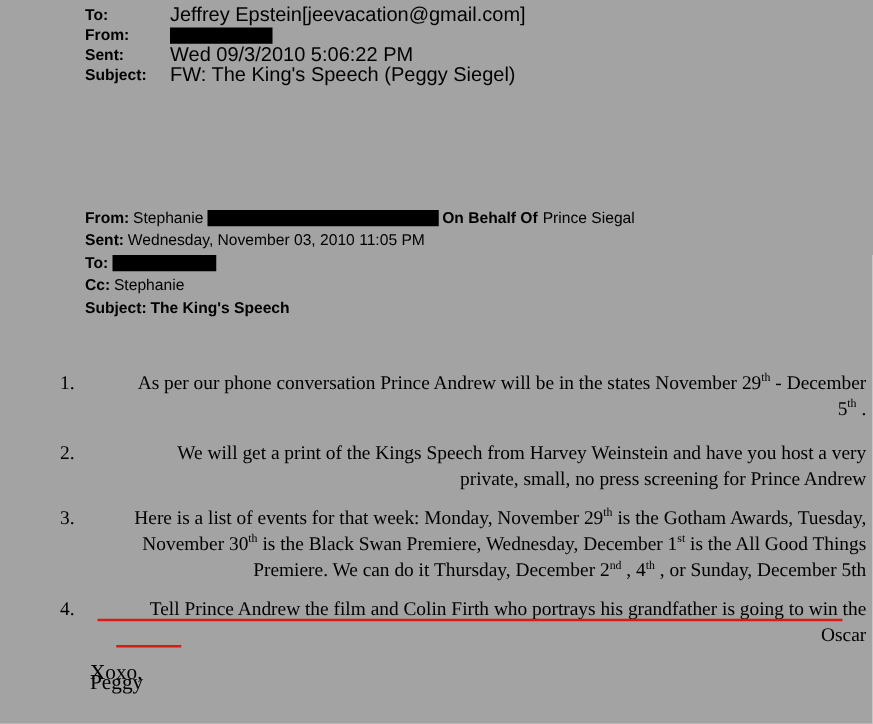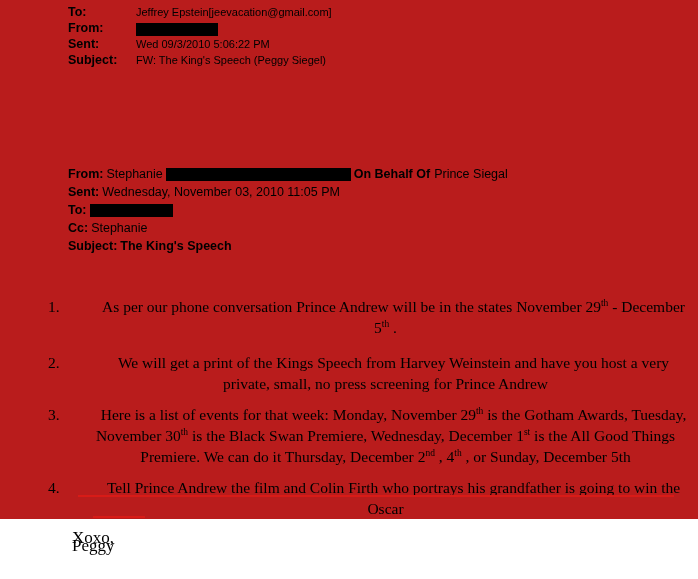--- a/index.html
+++ b/index.html
@@ -12,22 +12,22 @@
     height: 579px;
     position: relative;
     font-family: "Liberation Sans", sans-serif;
     color: #000000;
     overflow: hidden;
   }
 
   .page {
     position: relative;
     width: 698px;
-    height: 519px;
-    background: #b91c1c;
+    height: 579px;
+    background: #a3a3a3;
   }
 
   
   .outer-header {
     position: absolute;
     left: 68px;
     top: 5px;
     width: 600px;
   }
   .hdr-row {
@@ -39,21 +39,21 @@
   .hdr-label {
     font-family: "Liberation Sans", sans-serif;
     font-size: 12.5px;
     font-weight: bold;
     width: 68px;
     flex: 0 0 68px;
     color: #000;
   }
   .hdr-value {
     font-family: "Liberation Sans", sans-serif;
-    font-size: 11px;
+    font-size: 16px;
     color: #000;
     white-space: pre;
   }
 
   .redact {
     display: inline-block;
     background: #000000;
     vertical-align: middle;
   }
   .redact-from  { width: 82px;  height: 13px; }
@@ -101,21 +101,21 @@
     display: flex;
     align-items: flex-start;
     margin-bottom: 10px;
   }
   .item-num {
     flex: 0 0 30px;
     text-align: left;
   }
   .item-text {
     flex: 1 1 auto;
-    text-align: center;
+    text-align: right;
   }
   sup {
     font-size: 9.5px;
     vertical-align: super;
     line-height: 0;
   }
 
   
   .item-4 .item-text {
     position: relative;

